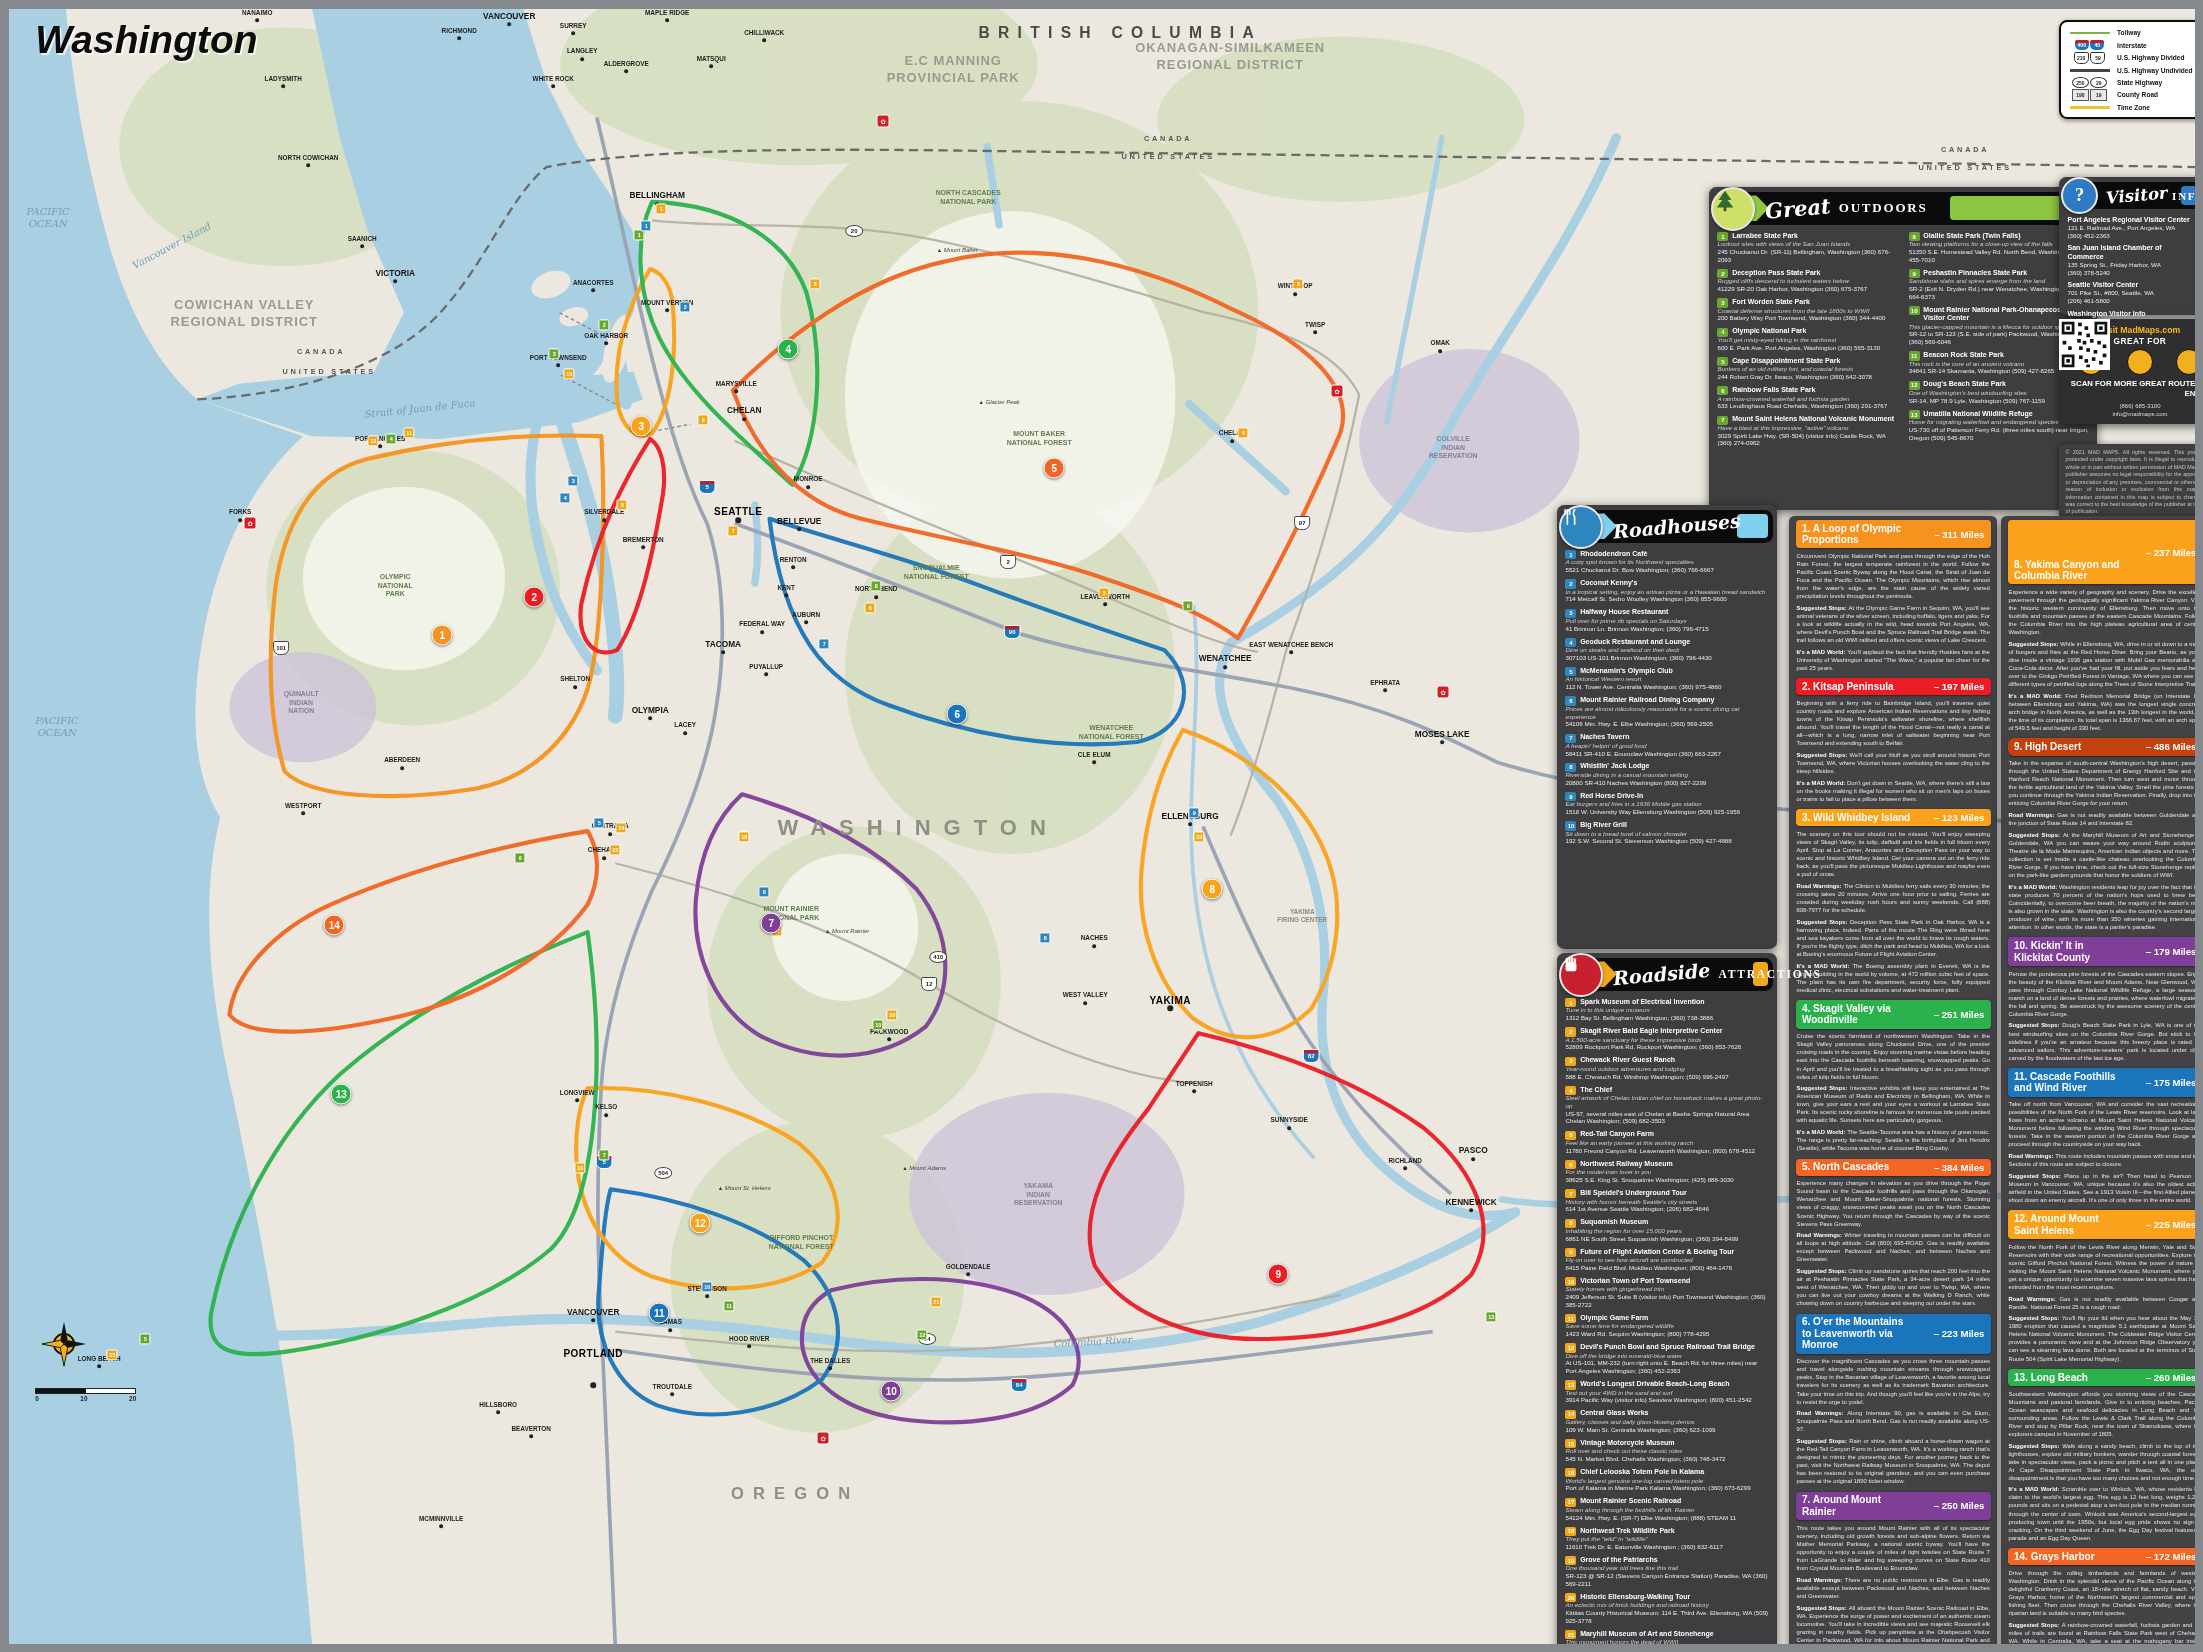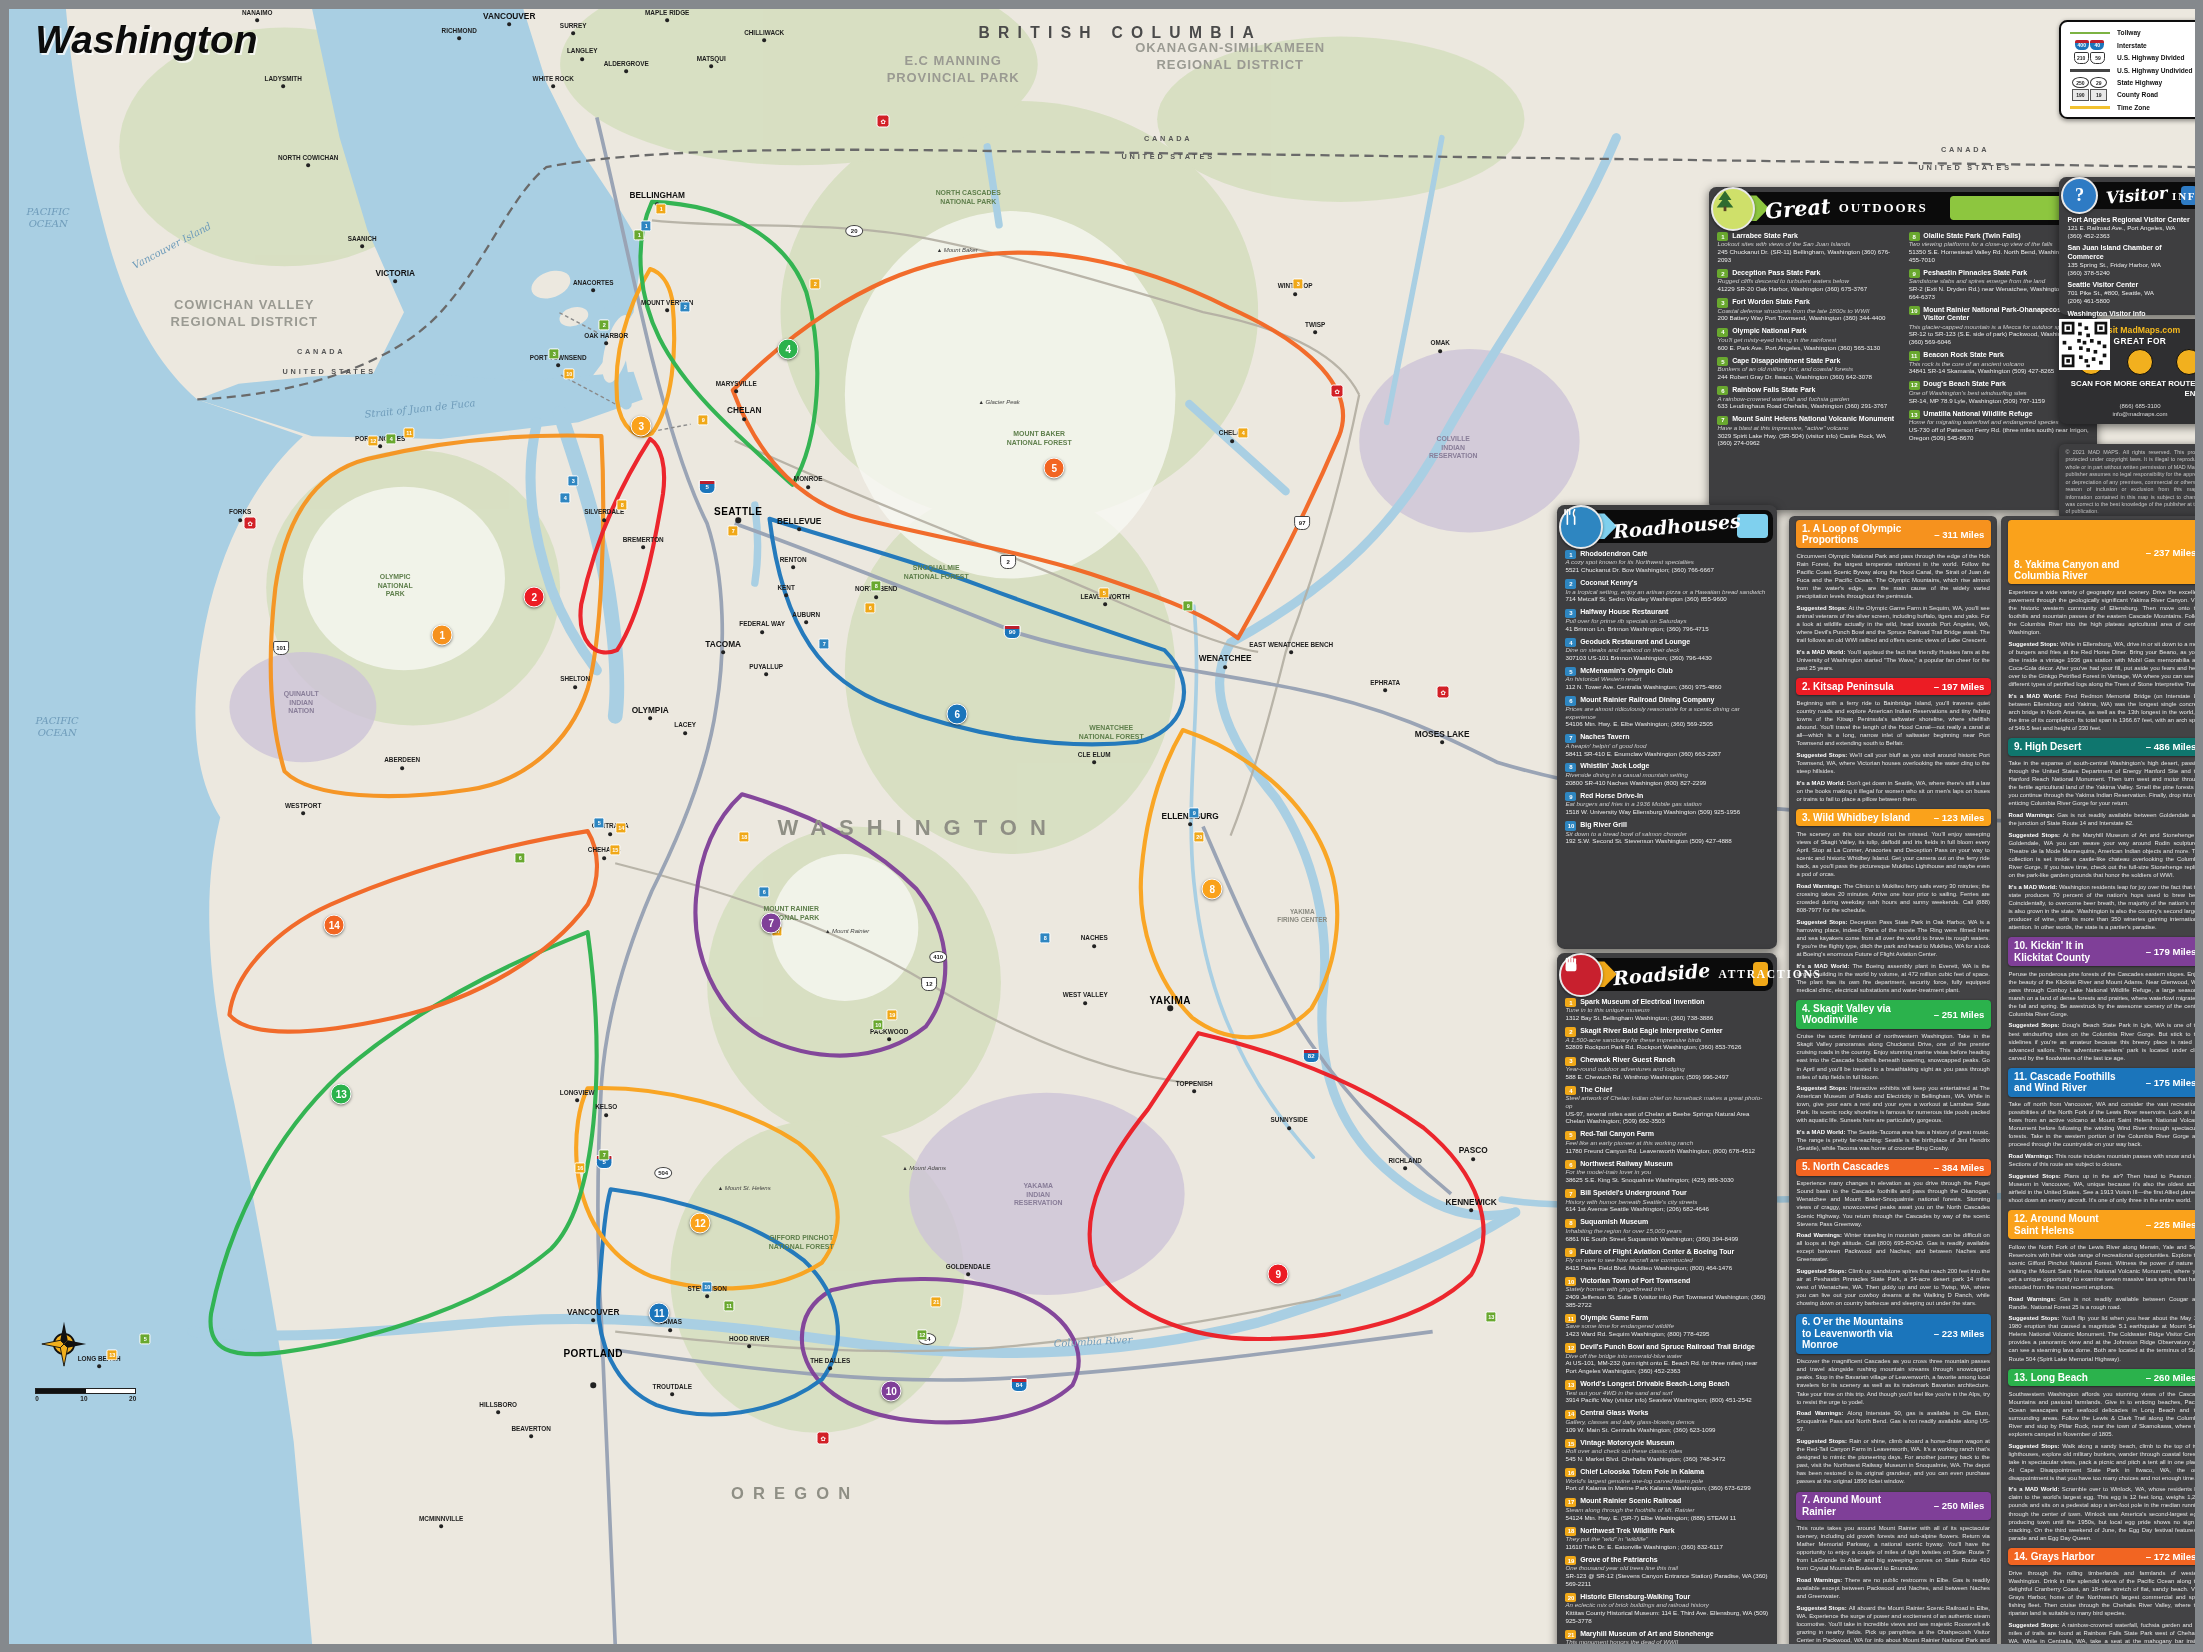--- a/index.html
+++ b/index.html
@@ -1150,21 +1150,21 @@
           <span style="white-space: pre-line; margin-top: 36px;">8. Yakima Canyon and Columbia River</span>
           <span class="mi">– 237 Miles</span>
         </div>
         <div class="route-body">
           <p>Experience a wide variety of geography and scenery. Drive the excellent pavement through the geologically significant Yakima River Canyon. Visit the historic western community of Ellensburg. Then move onto the foothills and mountain passes of the eastern Cascade Mountains. Follow the Columbia River into the high plateau agricultural area of central Washington.</p>
           <p><b>Suggested Stops: </b>While in Ellensburg, WA, drive in or sit down to a meal of burgers and fries at the Red Horse Diner. Bring your Beano, as you'll dine inside a vintage 1936 gas station with Mobil Gas memorabilia and Coca-Cola décor. After you've had your fill, put aside you fears and head over to the Ginkgo Petrified Forest in Vantage, WA where you can see 22 different types of petrified logs along the Trees of Stone Interpretive Trail.</p>
           <p><b>It's a MAD World: </b>Fred Redmon Memorial Bridge (on Interstate 82, between Ellensburg and Yakima, WA) was the longest single concrete arch bridge in North America, as well as the 13th longest in the world, at the time of its completion. Its total span is 1366.67 feet, with an arch span of 549.5 feet and height of 330 feet.</p>
         </div>
       </div>
       <div class="route">
-        <div class="route-hdr" style="background: #0f766e;">
+        <div class="route-hdr" style="background: #c2410c; border-radius: 6px;">
           <span style="white-space: pre-line;">9. High Desert</span>
           <span class="mi">– 486 Miles</span>
         </div>
         <div class="route-body">
           <p>Take in the expanse of south-central Washington's high desert, passing through the United States Department of Energy Hanford Site and the Hanford Reach National Monument. Then turn west and motor through the fertile agricultural land of the Yakima Valley. Smell the pine forests as you continue through the Yakima Indian Reservation. Finally, drop into the enticing Columbia River Gorge for your return.</p>
           <p><b>Road Warnings: </b>Gas is not readily available between Goldendale and the junction of State Route 14 and Interstate 82.</p>
           <p><b>Suggested Stops: </b>At the Maryhill Museum of Art and Stonehenge in Goldendale, WA you can weave your way around Rodin sculptures, Theatre de la Mode Mannequins, American Indian objects and more. The collection is set inside a castle-like chateau overlooking the Columbia River Gorge. If you have time, check out the full-size Stonehenge replica on the park-like garden grounds that honor the soldiers of WWI.</p>
           <p><b>It's a MAD World: </b>Washington residents leap for joy over the fact that the state produces 70 percent of the nation's hops used to brew beer. Coincidentally, to overcome beer breath, the majority of the nation's mint is also grown in the state. Washington is also the country's second largest producer of wine, with its more than 350 wineries gaining international attention. In other words, the state is a partier's paradise.</p>
         </div>
       </div>

